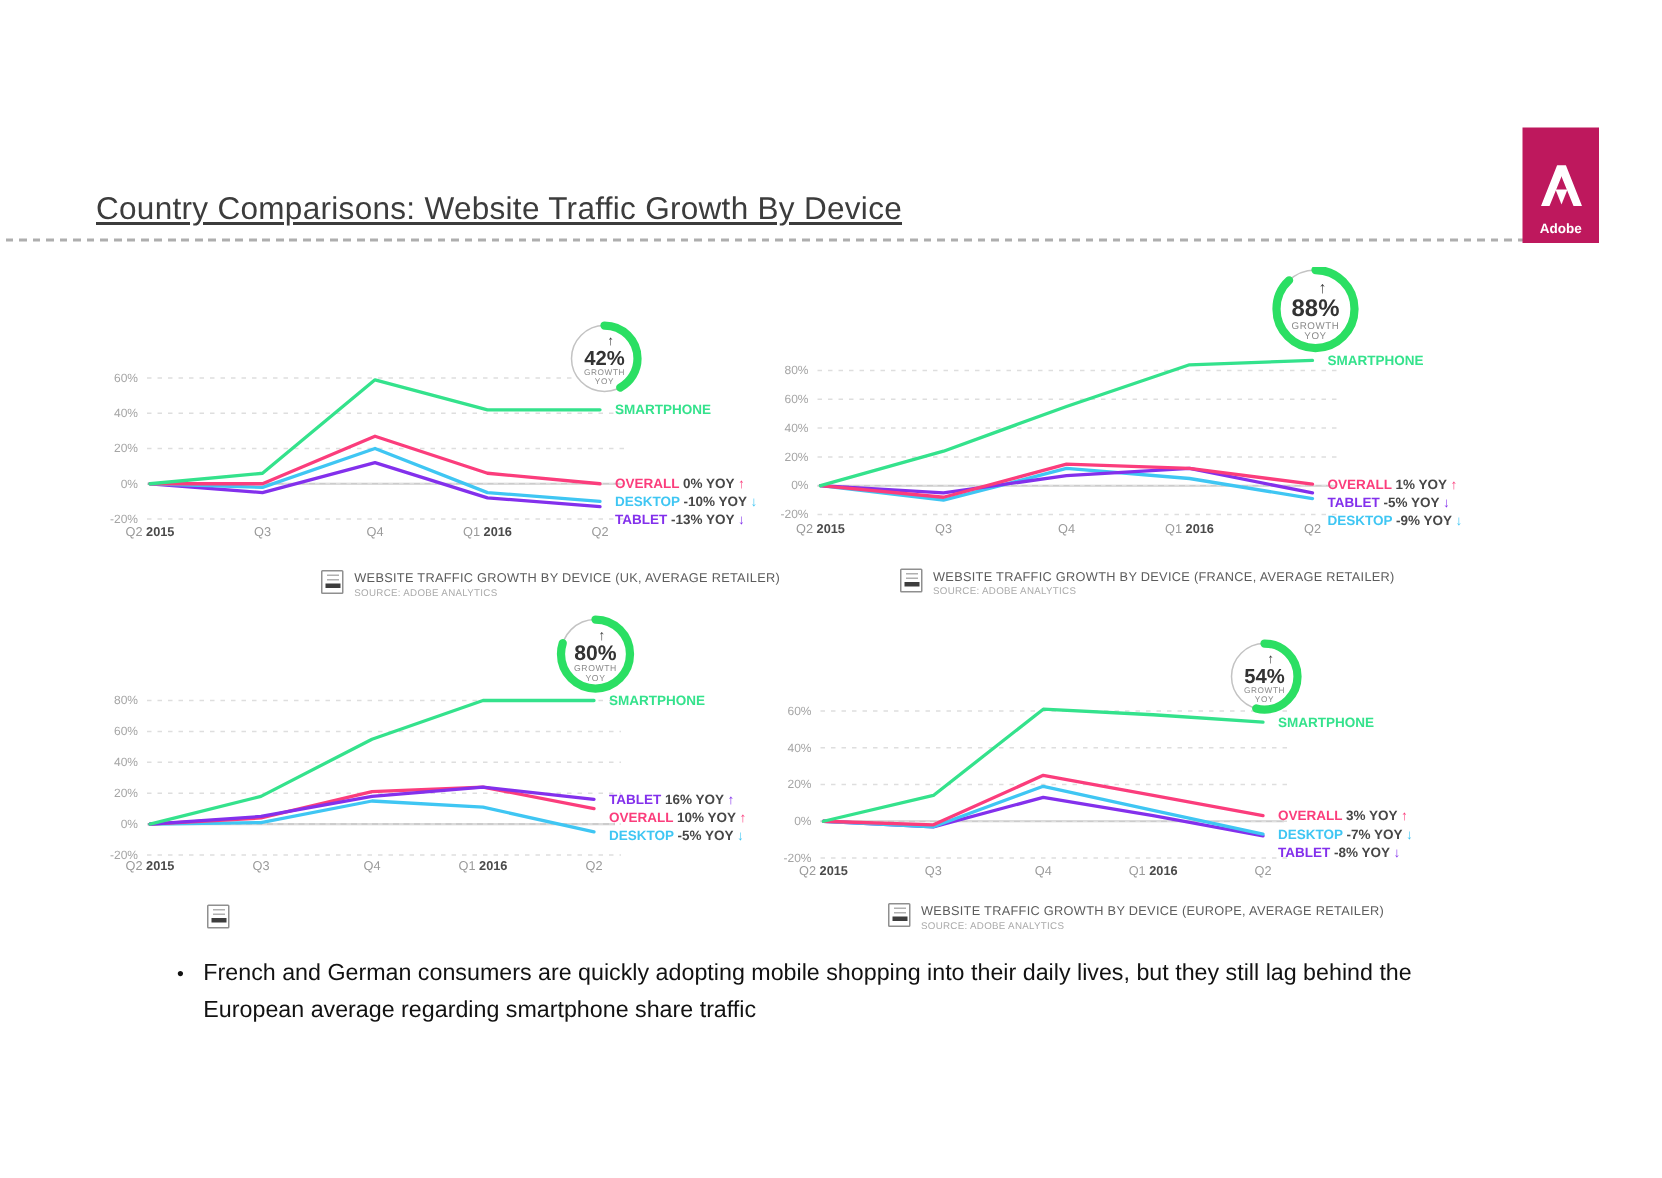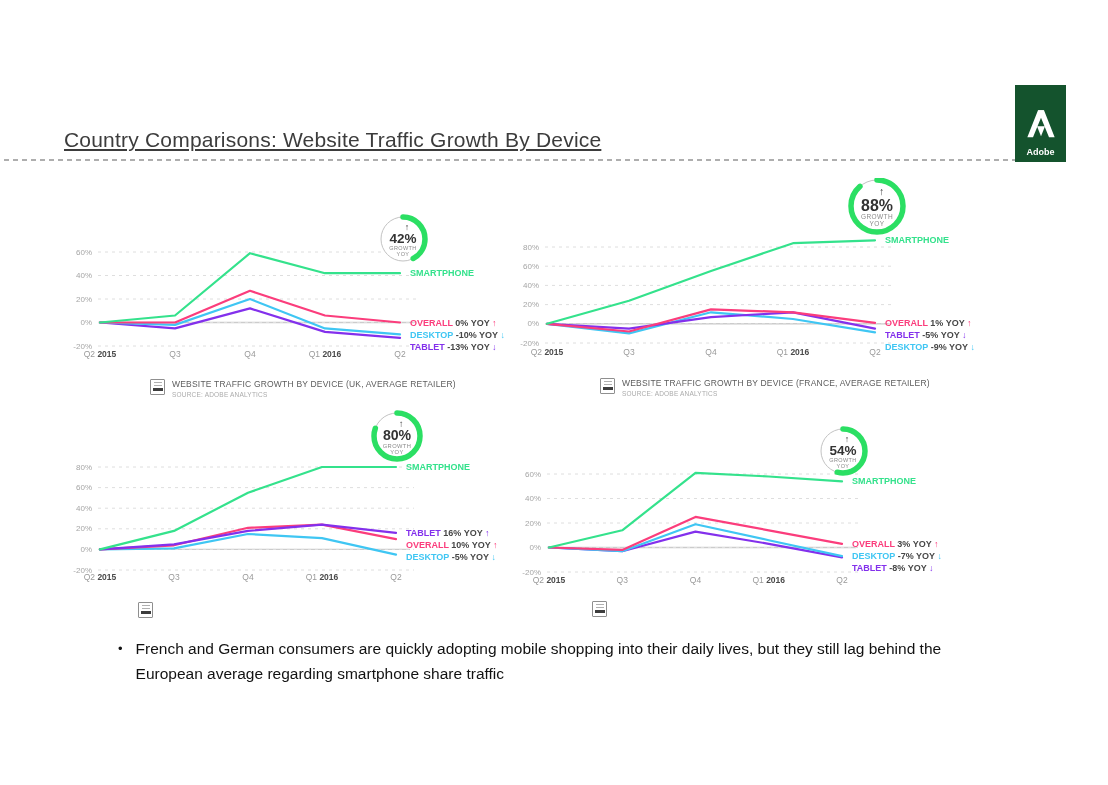--- a/index.html
+++ b/index.html
@@ -10,21 +10,21 @@
   .page-title{
     position:absolute;left:64px;top:114px;font-size:21px;font-weight:300;
     color:#3c3c3c;letter-spacing:.2px;text-decoration:underline;
   }
   .separator{
     position:absolute;left:4px;top:159px;width:1028px;height:2px;
     background:repeating-linear-gradient(90deg,#aeaeae 0 5px,transparent 5px 9px);
   }
   .adobe-logo{
     position:absolute;left:1015px;top:85px;width:51px;height:77px;
-    background:#14532d;display:flex;flex-direction:column;align-items:center;
+    background:#be185d;display:flex;flex-direction:column;align-items:center;
     justify-content:flex-end;padding-bottom:5px;box-sizing:border-box;
   }
   .adobe-logo svg{position:absolute;top:24px;left:9px;}
   .adobe-logo .brand{color:#ffffff;font-size:9px;font-weight:700;line-height:1;}
   .chart{position:absolute;}
   .caption{display:flex;gap:7px;align-items:flex-start;margin-top:4px;}
   .adi-icon{
     display:block;width:15px;height:16px;border:1px solid #8f8f8f;border-radius:1px;
     background:#fff;box-sizing:border-box;flex:0 0 auto;
   }
@@ -81,21 +81,21 @@
       <text x="350" y="132.5" font-size="9" font-weight="bold"><tspan fill="#fb3d7c">OVERALL</tspan><tspan fill="#474747"> 0% YOY</tspan><tspan fill="#fb3d7c"> ↑</tspan></text>
       <text x="350" y="144.5" font-size="9" font-weight="bold"><tspan fill="#3fc6f3">DESKTOP</tspan><tspan fill="#474747"> -10% YOY</tspan><tspan fill="#3fc6f3"> ↓</tspan></text>
       <text x="350" y="156.5" font-size="9" font-weight="bold"><tspan fill="#8330ec">TABLET</tspan><tspan fill="#474747"> -13% YOY</tspan><tspan fill="#8330ec"> ↓</tspan></text>
       <circle cx="343" cy="46" r="22" fill="#ffffff" stroke="#c3c3c3" stroke-width="1"></circle>
       <circle cx="343" cy="46" r="22" fill="none" stroke="#2bdf63" stroke-width="5.5" stroke-linecap="round" stroke-dasharray="58.1 138.2" transform="rotate(-90 343 46)"></circle>
       <text x="347" y="37" text-anchor="middle" font-size="9" font-weight="bold" fill="#3f3f3f">↑</text>
       <text x="343" y="50" text-anchor="middle" font-size="13.5" font-weight="bold" fill="#333333">42%</text>
       <text x="343" y="57" text-anchor="middle" font-size="5.5" fill="#8a8a8a" letter-spacing=".4">GROWTH</text>
       <text x="343" y="63" text-anchor="middle" font-size="5.5" fill="#8a8a8a" letter-spacing=".4">YOY</text>
     </svg>
-  <div class="caption" style="margin-left:90px;">
+  <div class="caption" style="margin-left:90px;justify-content:flex-end;">
     <span class="adi-icon">
         <i></i>
         <i></i>
         <b></b>
       </span>
     <span class="cap-text">
       <span class="cap-title">WEBSITE TRAFFIC GROWTH BY DEVICE (UK, AVERAGE RETAILER)</span>
       <span class="cap-source">SOURCE: ADOBE ANALYTICS</span>
     </span>
   </div>
@@ -225,19 +225,23 @@
       <text x="325" y="34" text-anchor="middle" font-size="13.5" font-weight="bold" fill="#333333">54%</text>
       <text x="325" y="41" text-anchor="middle" font-size="5.5" fill="#8a8a8a" letter-spacing=".4">GROWTH</text>
       <text x="325" y="47" text-anchor="middle" font-size="5.5" fill="#8a8a8a" letter-spacing=".4">YOY</text>
     </svg>
   <div class="caption" style="margin-left:74px;">
     <span class="adi-icon">
         <i></i>
         <i></i>
         <b></b>
       </span>
+    <span class="cap-text">
+      <span class="cap-title">WEBSITE TRAFFIC GROWTH BY DEVICE (EUROPE, AVERAGE RETAILER)</span>
+      <span class="cap-source">SOURCE: ADOBE ANALYTICS</span>
+    </span>
   </div>
 </div>
 
 <div class="bullet-row">
   <span class="bullet-dot">•</span>
   <p class="bullet-text">French and German consumers are quickly adopting mobile shopping into their daily lives, but they still lag behind the European average regarding smartphone share traffic</p>
 </div>
 
 </body></html>

